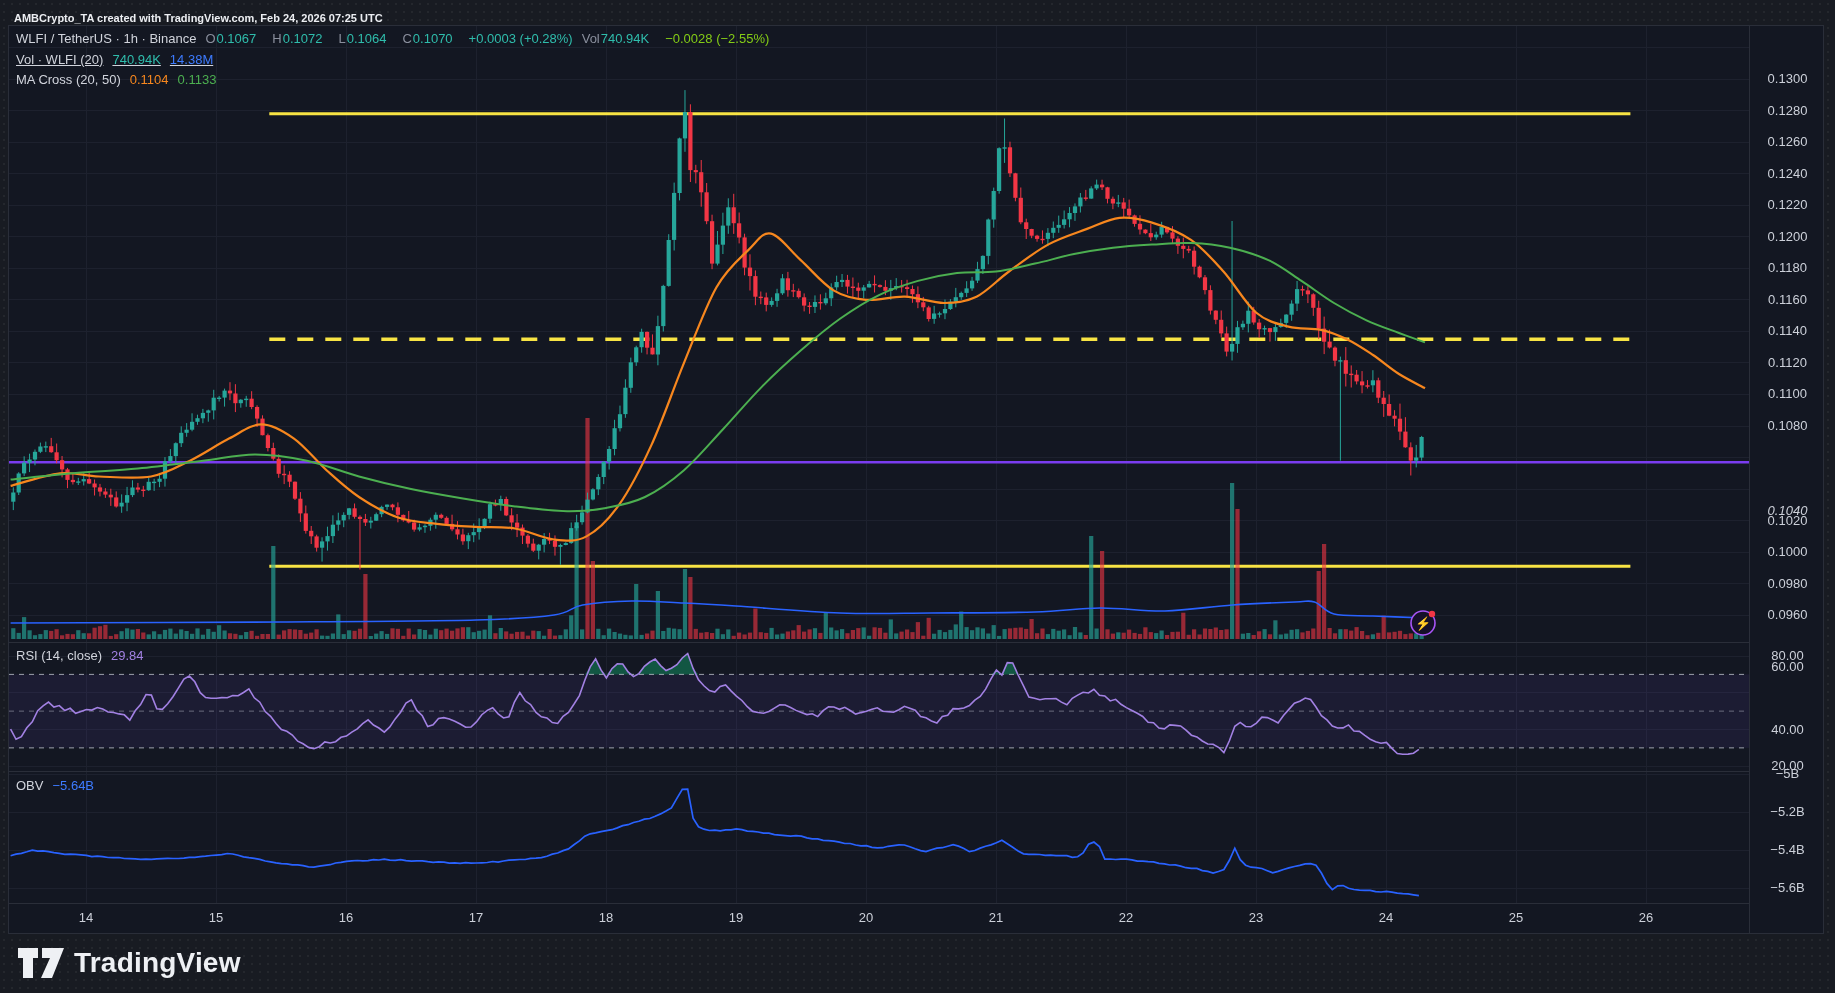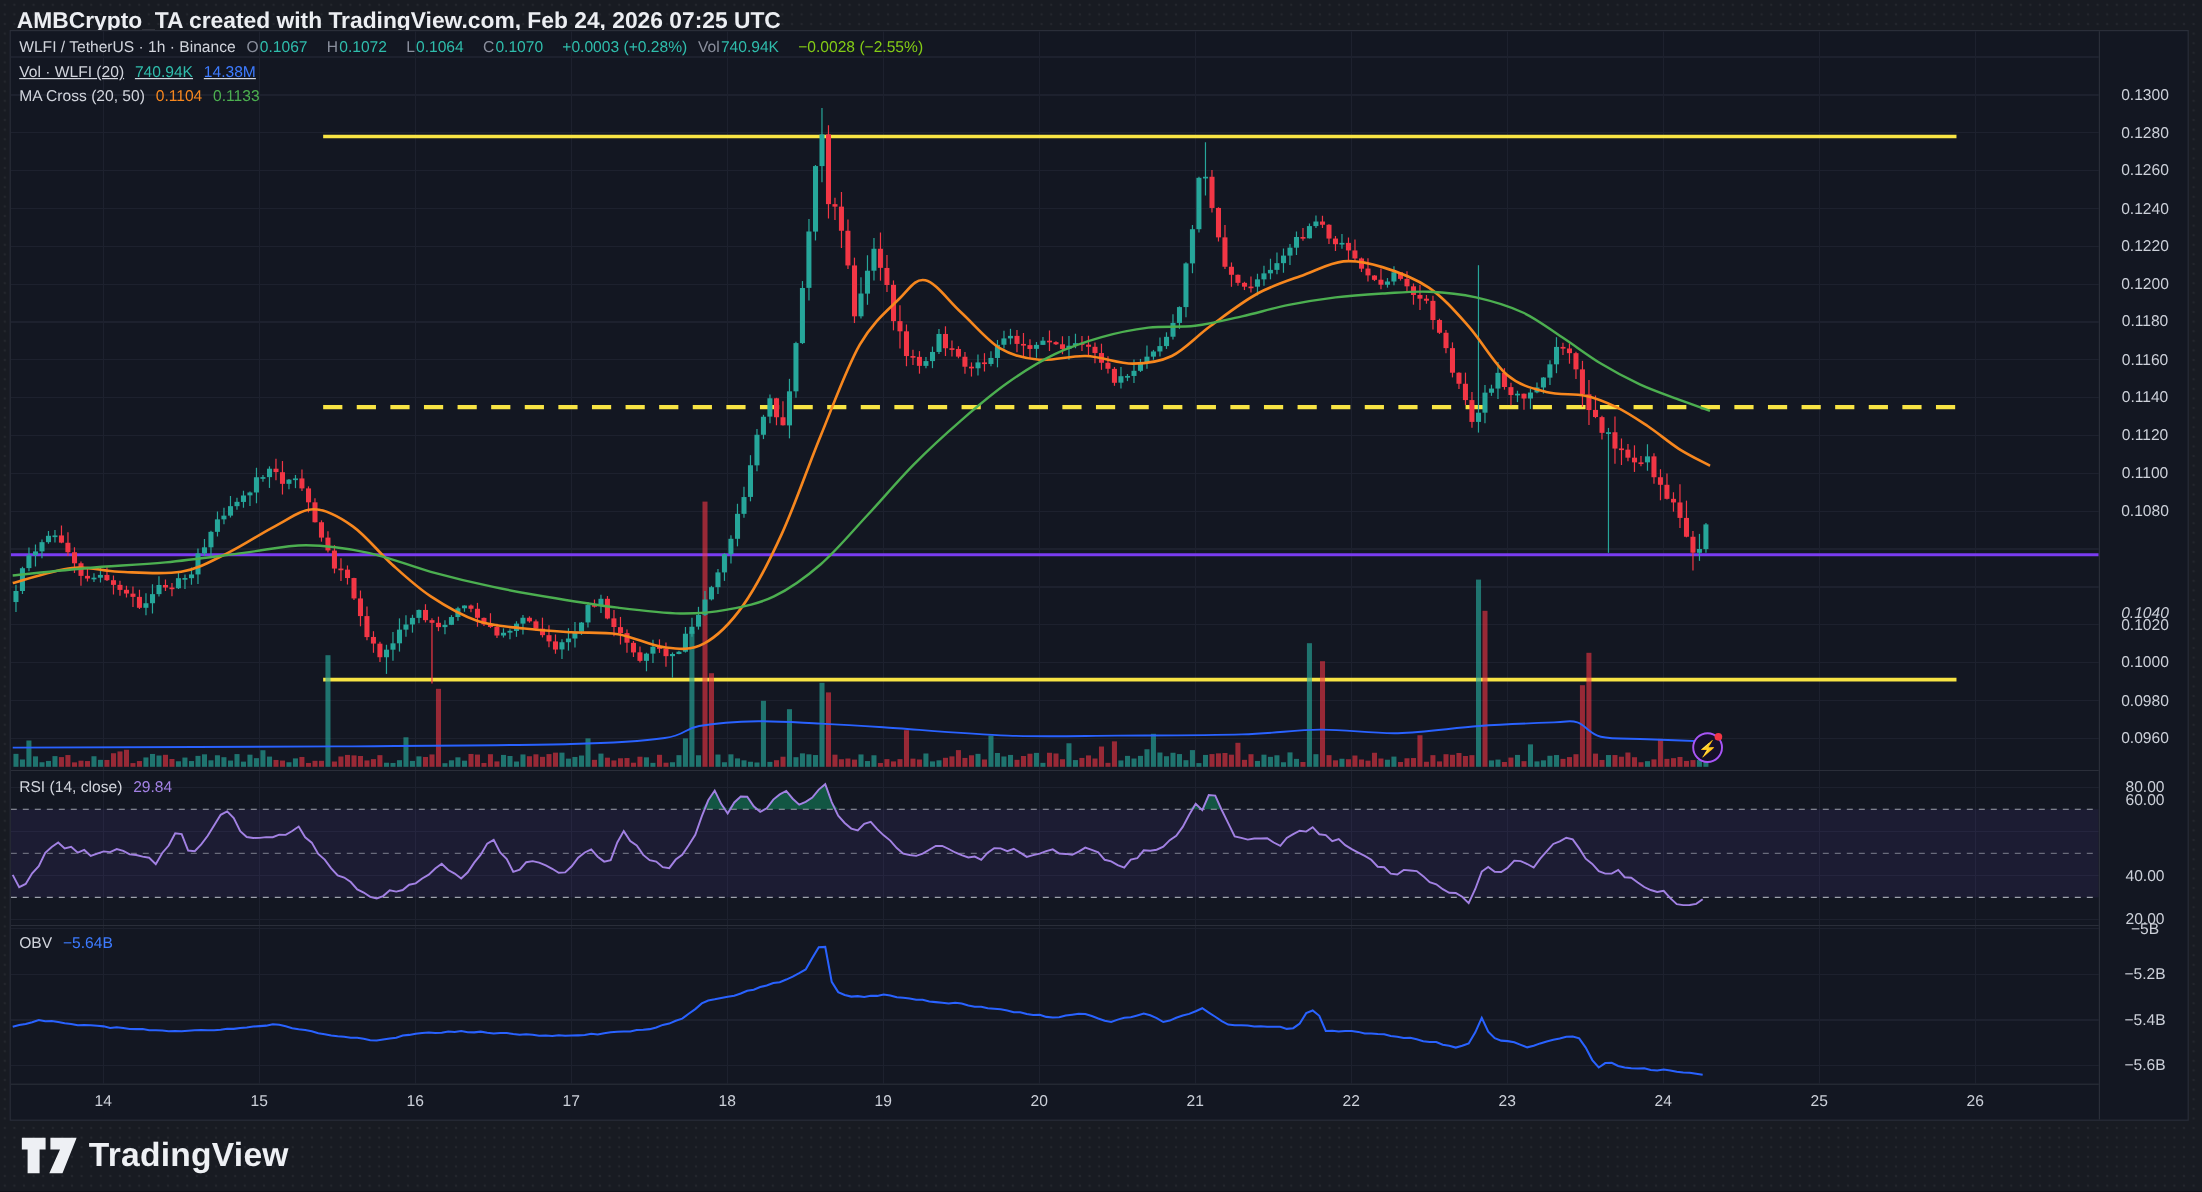--- a/index.html
+++ b/index.html
@@ -2,21 +2,21 @@
 <html><head>
 <meta charset="utf-8">
 <style>
   html,body{margin:0;padding:0;background:#101217;}
   .shot{position:relative;width:1835px;height:993px;overflow:hidden;
         background:#181b22;
         background-image:radial-gradient(rgba(255,255,255,0.05) 1px,transparent 1.3px);
         background-size:8px 8px;
         font-family:"Liberation Sans",sans-serif;-webkit-font-smoothing:antialiased;}
   .topbar{position:absolute;left:14px;top:8px;height:20px;line-height:20px;
-          color:#eceef2;font-size:19px;font-weight:bold;white-space:nowrap;}
+          color:#eceef2;font-size:11px;font-weight:bold;white-space:nowrap;}
   .frame{position:absolute;left:8px;top:25px;width:1816px;height:909px;
          background:#131722;border:1px solid #2a2e39;box-sizing:border-box;}
   .plot{position:absolute;left:0;top:0;width:1740px;height:877px;}
   .plot svg{position:absolute;left:0;top:0;}
   .axis{position:absolute;left:1740px;top:0;width:75px;height:907px;border-left:1px solid #2a2e39;}
   .tick{position:absolute;left:0;width:100%;text-align:center;font-size:13px;color:#ccd0d9;line-height:18px;}
   .timeaxis{position:absolute;left:0;top:877px;width:1740px;height:30px;border-top:1px solid #2a2e39;}
   .ttick{position:absolute;top:6px;width:40px;text-align:center;font-size:13px;color:#ccd0d9;}
   .legend{position:absolute;left:7px;white-space:nowrap;font-size:13px;line-height:20px;color:#d1d4dc;}
   .legend span{margin-right:9px;}

